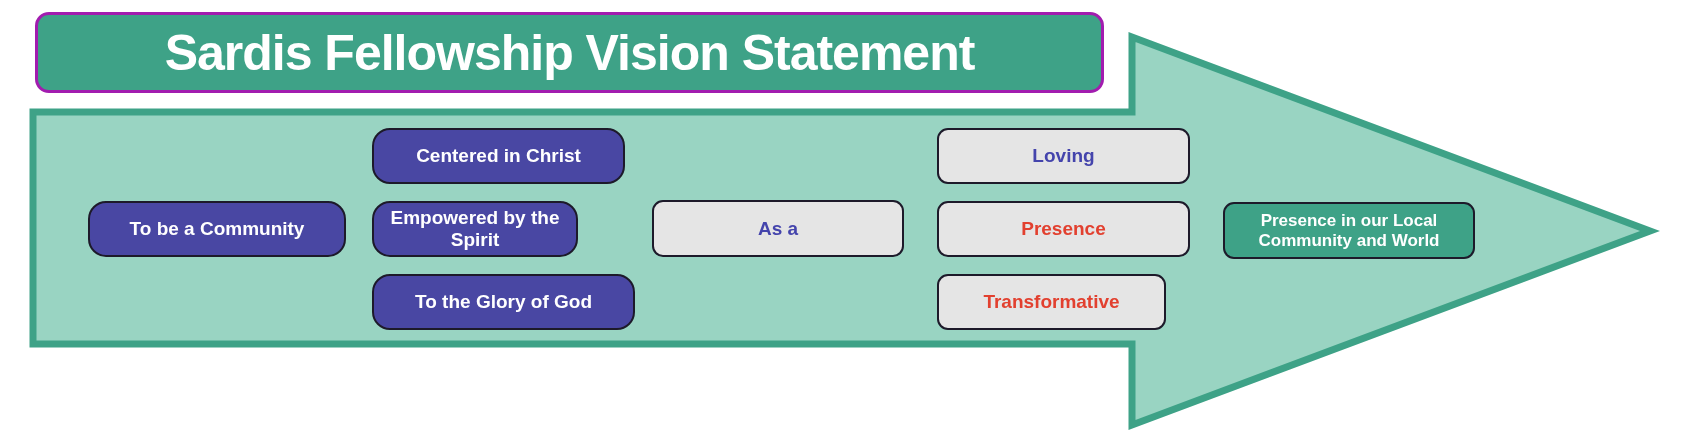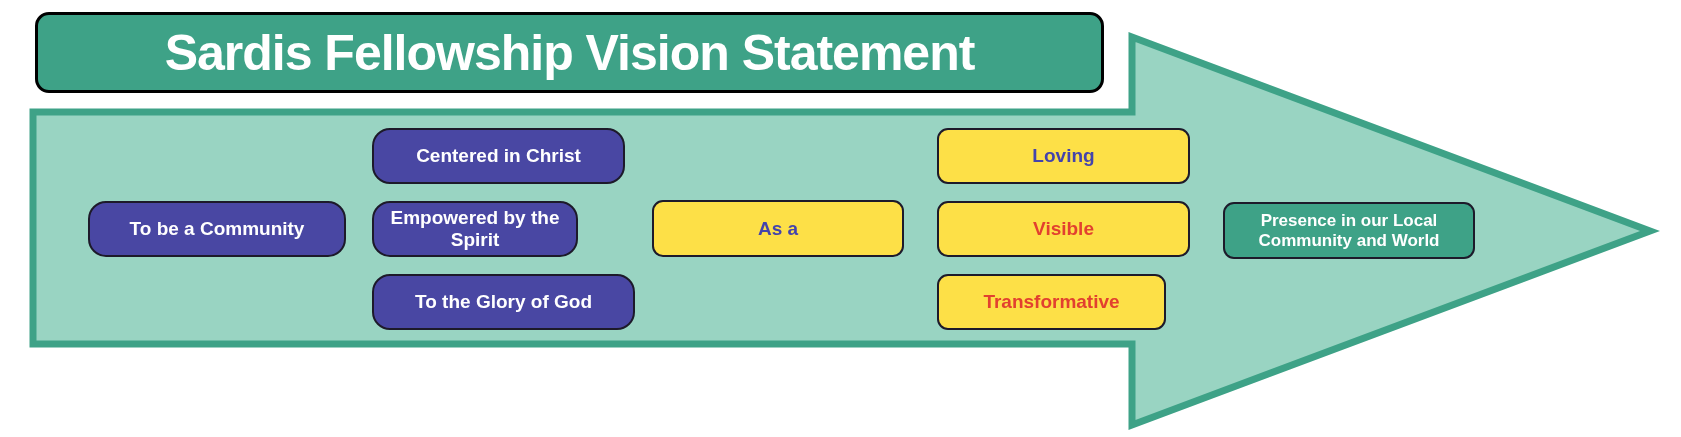--- a/index.html
+++ b/index.html
@@ -22,21 +22,21 @@
     width: 1681px;
     height: 437px;
   }
   .title-box {
     position: absolute;
     left: 35px;
     top: 12px;
     width: 1069px;
     height: 81px;
     background: #3ea287;
-    border: 3px solid #000000;
+    border: 3px solid #a21caf;
     border-radius: 14px;
     box-sizing: border-box;
     display: flex;
     align-items: center;
     justify-content: center;
   }
   .title-box .title-text {
     color: #ffffff;
     font-size: 50px;
     font-weight: bold;
@@ -50,21 +50,21 @@
     border-radius: 11px;
     display: flex;
     align-items: center;
     justify-content: center;
     text-align: center;
     font-weight: bold;
     font-size: 19px;
     line-height: 1.15;
   }
   .indigo { background: #4947a3; color: #ffffff; border-radius: 18px; }
-  .yellow { background: #fde047; }
+  .yellow { background: #e5e5e5; }
   .yellow.blue-text { color: #4444ac; }
   .yellow.red-text  { color: #e2402f; }
   .green  { background: #3ea287; color: #ffffff; font-size: 17px; padding: 0 20px; }
 
   
   .b-tobe        { left: 88px;   top: 201px; width: 258px; height: 56px; text-align: center; }
   .b-centered    { left: 372px;  top: 128px; width: 253px; height: 56px; }
   .b-empowered   { left: 372px;  top: 201px; width: 206px; height: 56px; }
   .b-glory       { left: 372px;  top: 274px; width: 263px; height: 56px; }
   .b-asa         { left: 652px;  top: 200px; width: 252px; height: 57px; }
@@ -104,21 +104,21 @@
 
   <div class="box yellow blue-text b-asa">
     <span>As a</span>
   </div>
 
   <div class="box yellow blue-text b-loving">
     <span>Loving</span>
   </div>
 
   <div class="box yellow red-text b-visible">
-    <span>Visible</span>
+    <span>Presence</span>
   </div>
 
   <div class="box yellow red-text b-transform">
     <span>Transformative</span>
   </div>
 
   <div class="box green b-presence">
     <span>Presence in our Local Community and World</span>
   </div>
 

